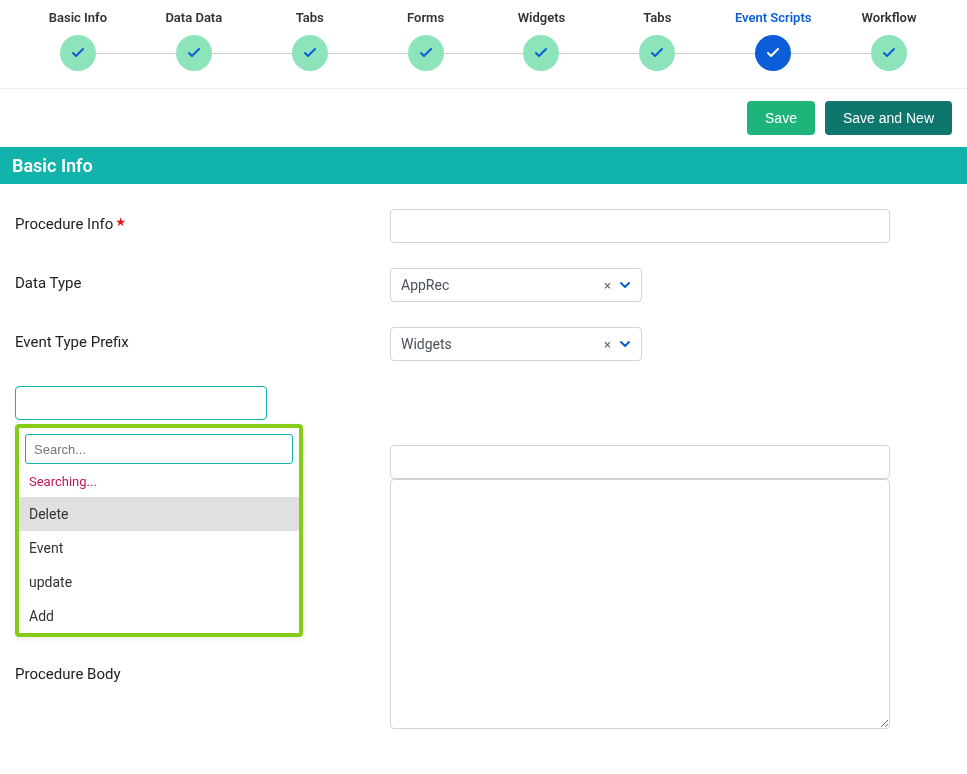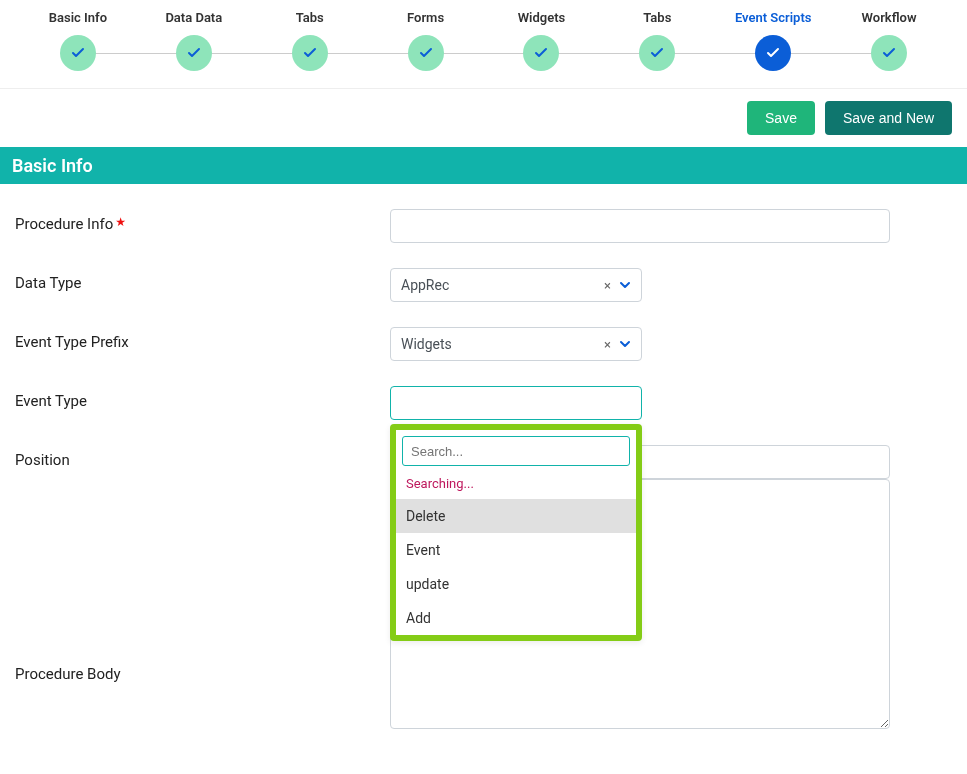--- a/index.html
+++ b/index.html
@@ -159,22 +159,22 @@
       cursor: pointer;
     }
     .chevron {
       color: #0b5ed7;
     }
     .chevron svg { display: block; }
 
     
     .dropdown-panel {
       position: absolute;
-      width: 252px;
-      border: 6px solid #84cc16;
+      width: 288px;
+      border: 4px solid #84cc16;
       border-radius: 4px;
       background: #fff;
       box-shadow: 0 2px 6px rgba(0,0,0,0.08);
       z-index: 10;
       margin-top: 4px;
     }
     .dropdown-search {
       padding: 6px;
     }
     .dropdown-search input {
@@ -363,21 +363,20 @@
             <svg width="12" height="12" viewBox="0 0 12 12">
                 <path d="M2 4l4 4 4-4" stroke="#0b5ed7" stroke-width="2" fill="none" stroke-linecap="round" stroke-linejoin="round"></path>
               </svg>
           </span>
         </span>
       </div>
     </div>
   </div>
 
   <div class="form-row">
-    <div class="form-label">Event Type</div>
     <div class="form-control-wrap rel-wrap">
       <div class="select-box open">
         <span class="select-value"></span>
       </div>
       <div class="dropdown-panel">
         <div class="dropdown-search">
           <input type="text" placeholder="Search..." style="">
         </div>
         <div class="dropdown-status">Searching...</div>
         <div class="dropdown-list">

